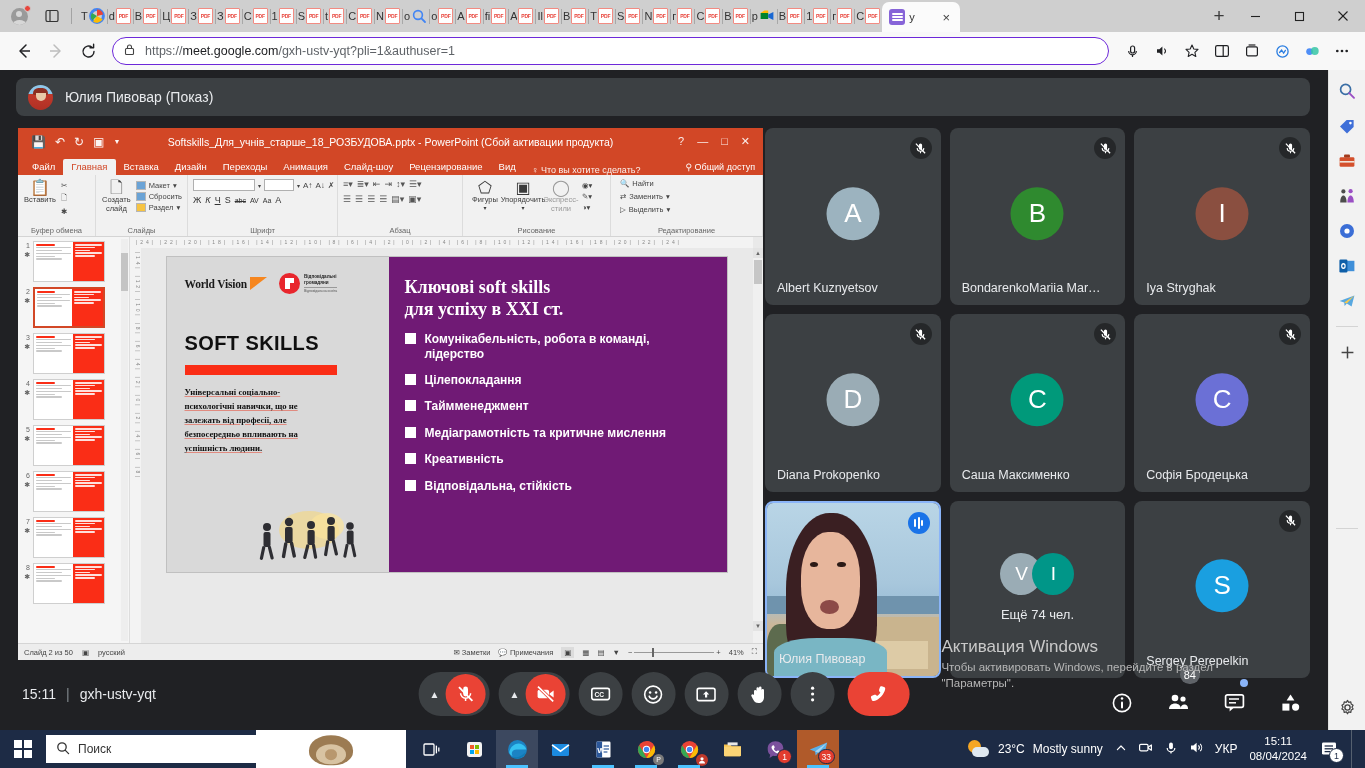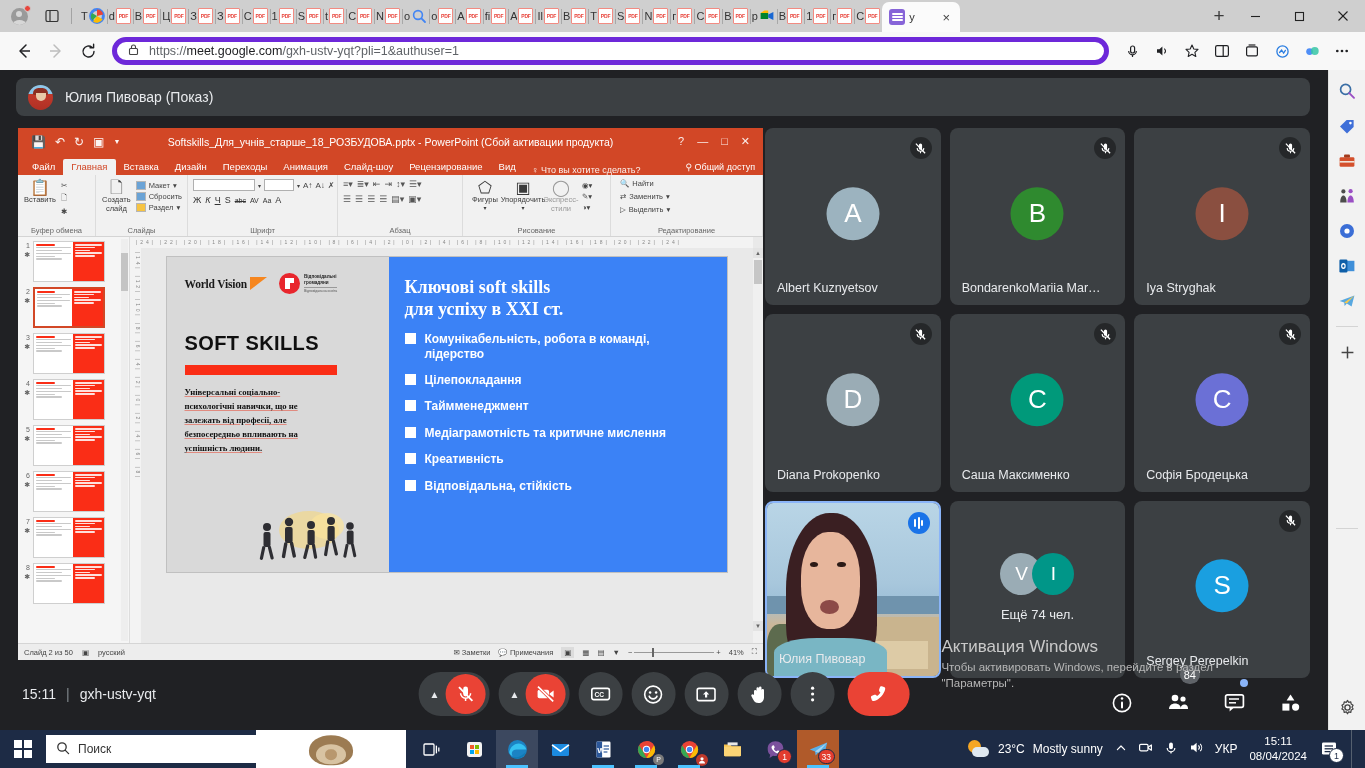--- a/index.html
+++ b/index.html
@@ -95,21 +95,21 @@
     position: absolute; top: 32px; left: 0; width: 1365px; height: 38px;
     background: #f8f8f8; display: flex; align-items: center; padding: 0 8px;
   }
   .nav-btn {
     width: 32px; height: 32px; display: flex; align-items: center;
     justify-content: center; color: #1f1f1f; border-radius: 4px;
   }
   .omnibox {
     flex: 1; height: 28px; background: #fff; border-radius: 14px;
     margin: 0 8px; display: flex; align-items: center; padding: 0 10px;
-    border: 5px solid #6d28d9;
+    border: 1px solid #6d28d9;
   }
   .omnibox .url {
     font-size: 12.5px; color: #5f6368; margin-left: 9px;
     white-space: nowrap; overflow: hidden;
   }
   .omnibox .url b { color: #202124; font-weight: 400; }
   .tb-right { display: flex; align-items: center; }
   .tb-right .nav-btn { width: 30px; height: 30px; }
 
   .edge-sidebar {
@@ -285,21 +285,21 @@
   .red-rule { width: 152px; height: 10px; background: #fa2d16; margin: 10px 0 10px; }
   .left-body {
     font-size: 8.7px; line-height: 1.62; color: #111; font-weight: bold;
     font-family: "Liberation Serif", serif; text-decoration: underline;
     text-decoration-color: #e08b80; width: 132px;
   }
   .walkers {
     position: absolute; left: 84px; bottom: 8px; width: 120px; height: 56px;
   }
   .slide-right {
-    flex: 1; background: #3b82f6; padding: 20px 14px 0 16px; position: relative;
+    flex: 1; background: #701a75; padding: 20px 14px 0 16px; position: relative;
   }
   .rt-head {
     font-size: 18px; color: #fff; font-weight: bold; line-height: 1.2;
     font-family: "Liberation Serif", serif;
   }
   .bul { display: flex; align-items: flex-start; gap: 9px; margin-top: 12px; }
   .bul .bx { width: 11px; height: 11px; background: #fff; flex: 0 0 11px; margin-top: 1px; }
   .bul .tx {
     font-size: 12px; color: #fff; font-weight: bold; line-height: 1.2;
   }

